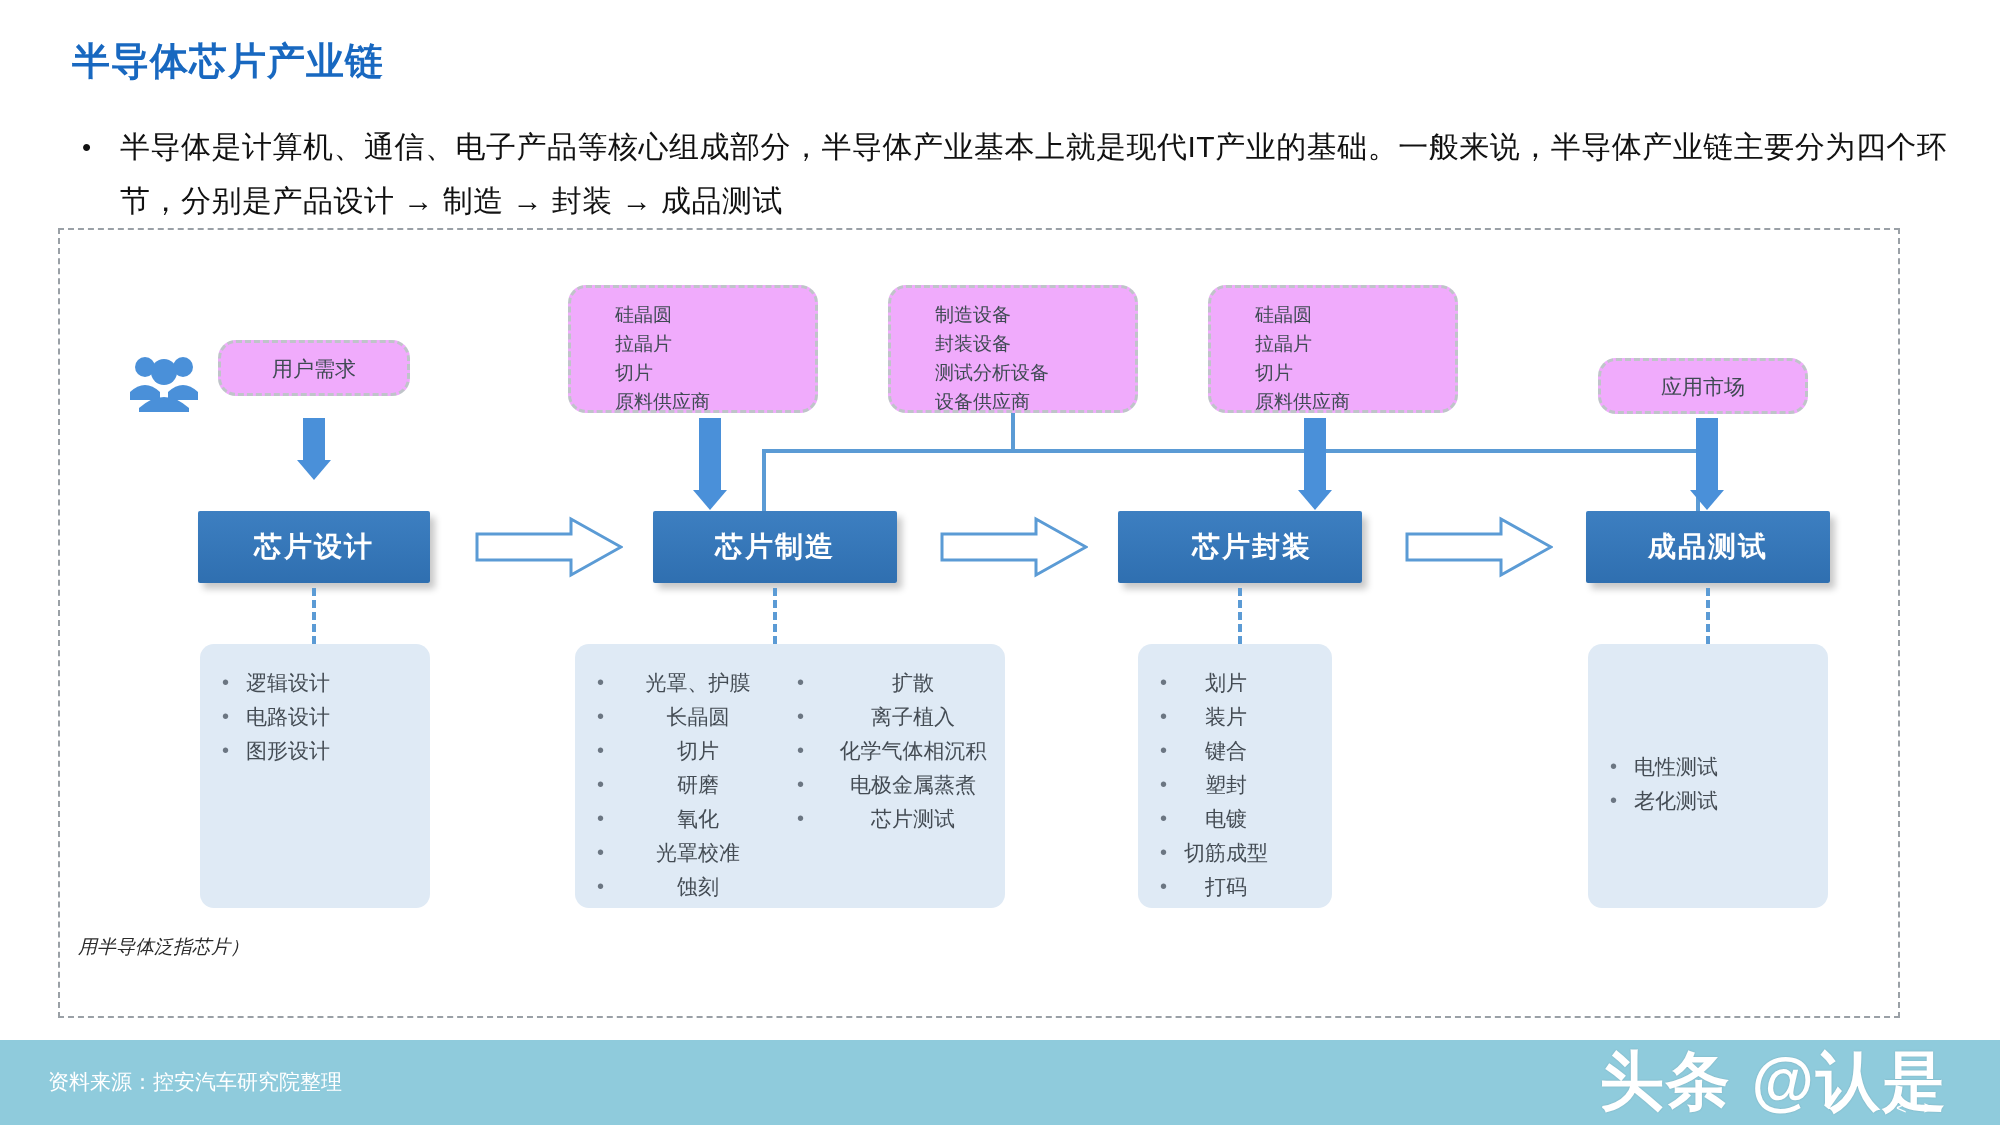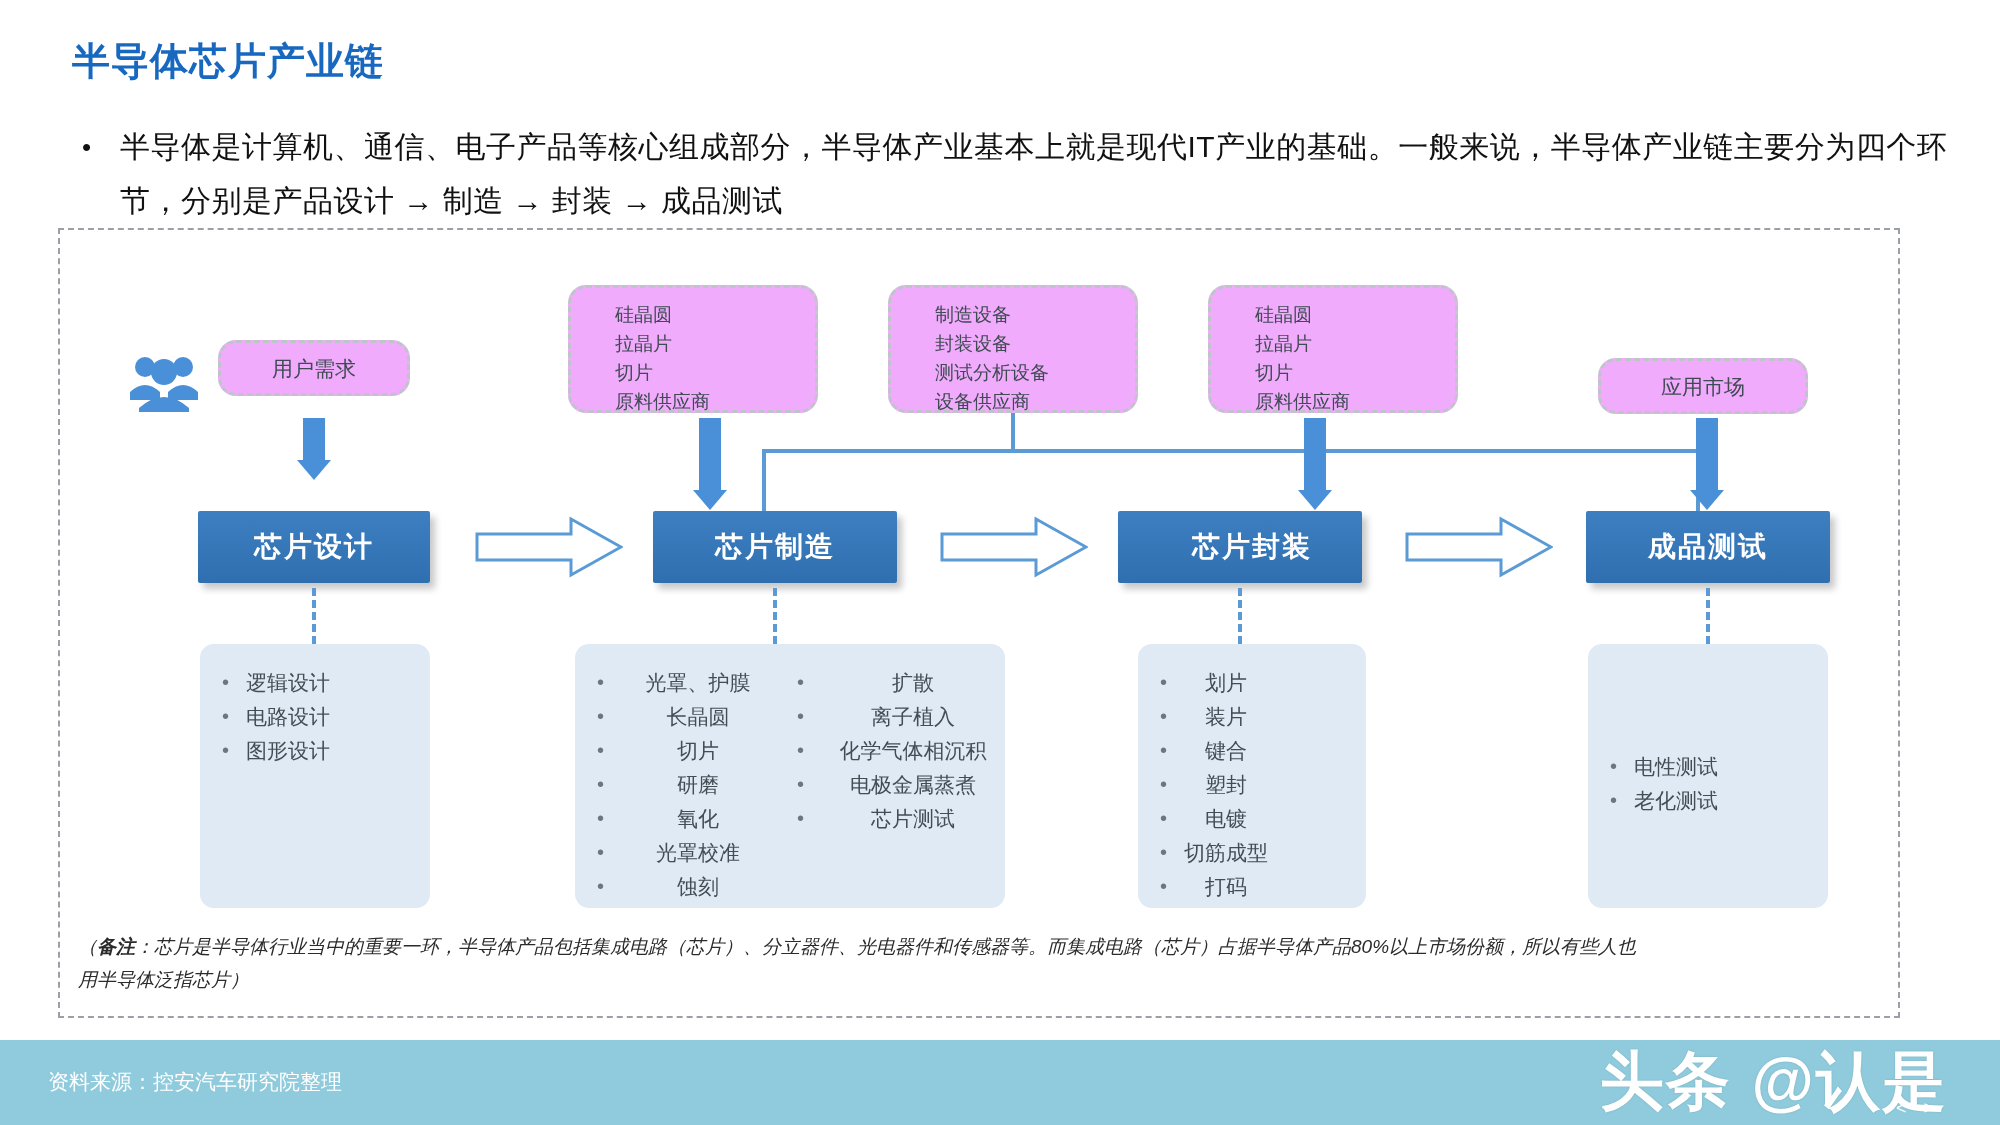--- a/index.html
+++ b/index.html
@@ -254,21 +254,21 @@
       <ul style="width:230px;">
         <li>扩散</li>
         <li>离子植入</li>
         <li>化学气体相沉积</li>
         <li>电极金属蒸煮</li>
         <li>芯片测试</li>
       </ul>
     </div>
   </div>
 
-  <div class="detail" style="left:1138px; top:644px; width:228px; height:264px;">
+  <div class="detail" style="left:1138px; top:644px; width:194px; height:264px;">
     <div class="cols">
       <ul>
         <li>划片</li>
         <li>装片</li>
         <li>键合</li>
         <li>塑封</li>
         <li>电镀</li>
         <li>切筋成型</li>
         <li>打码</li>
       </ul>
@@ -278,21 +278,20 @@
   <div class="detail" style="left:1588px; top:644px; width:240px; height:264px;">
     <div class="cols">
       <ul style="margin-top:84px;">
         <li>电性测试</li>
         <li>老化测试</li>
       </ul>
     </div>
   </div>
 
   <div class="footnote">
-    <div><span>（<b>备注</b>：芯片是半导体行业当中的重要一环，半导体产品包括集成电路（芯片）、分立器件、光电器件和传感器等。而集成电路（芯片）占据半导体产品80%以上市场份额，所以有些人也</span></div>
     <div>用半导体泛指芯片）</div>
   </div>
 
   <div class="bottombar"></div>
   <div class="source">资料来源：控安汽车研究院整理</div>
   <div class="watermark">头条 @认是</div>
   <div class="wm-sub">&lt; &gt;</div>
 
 </div>
 

